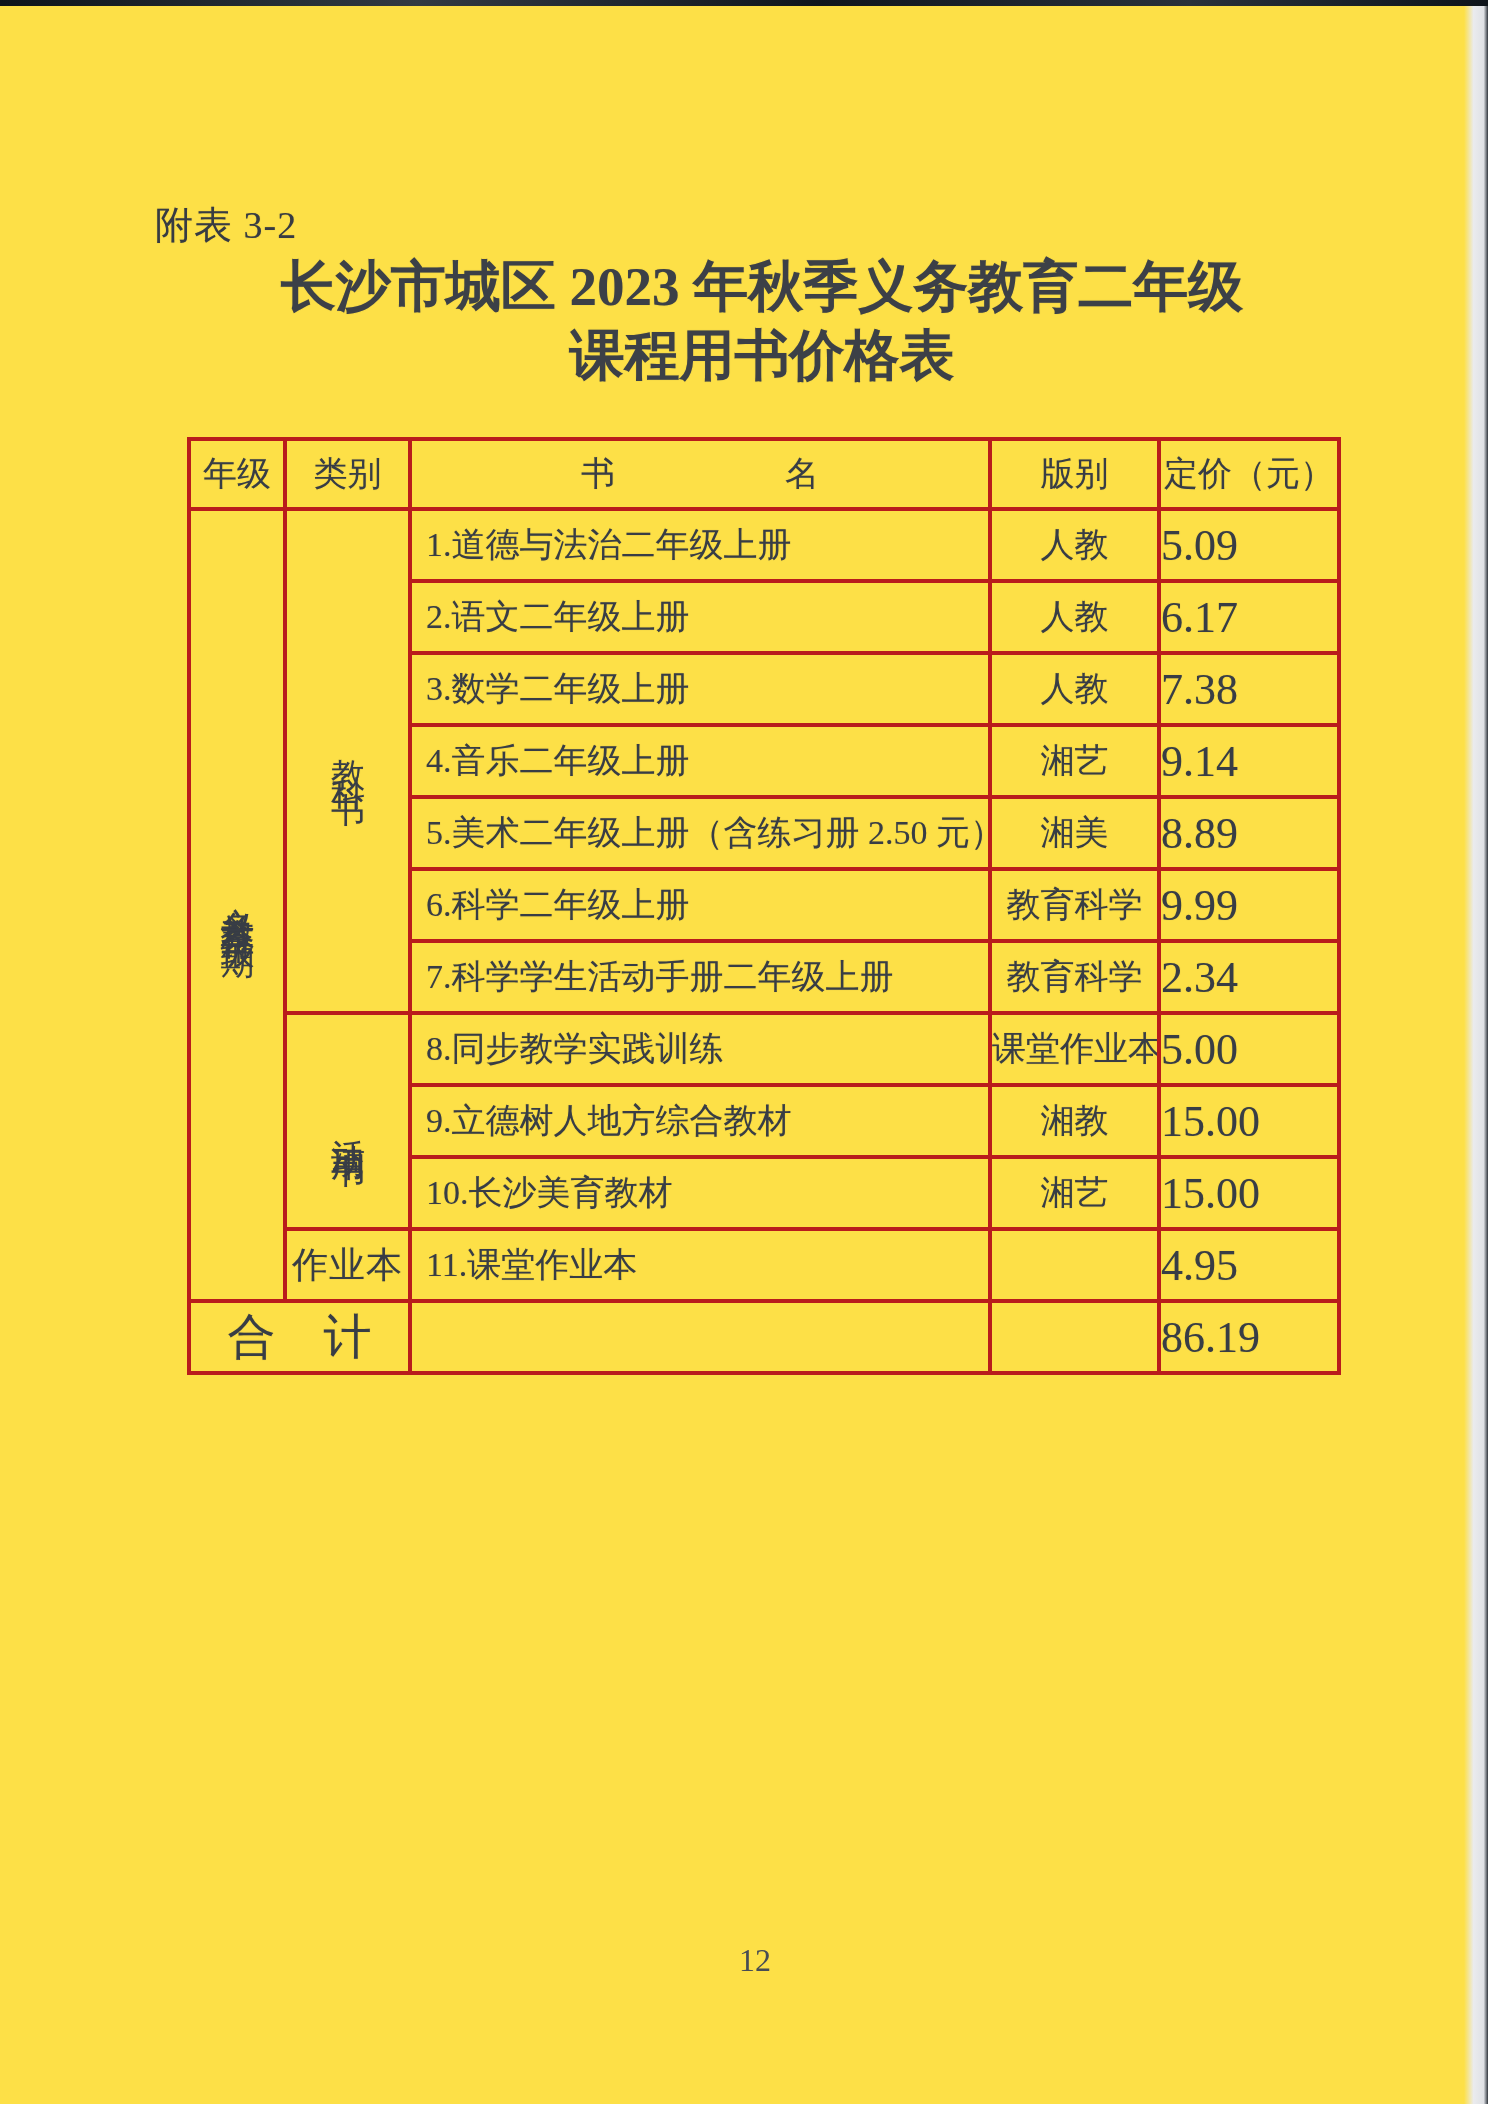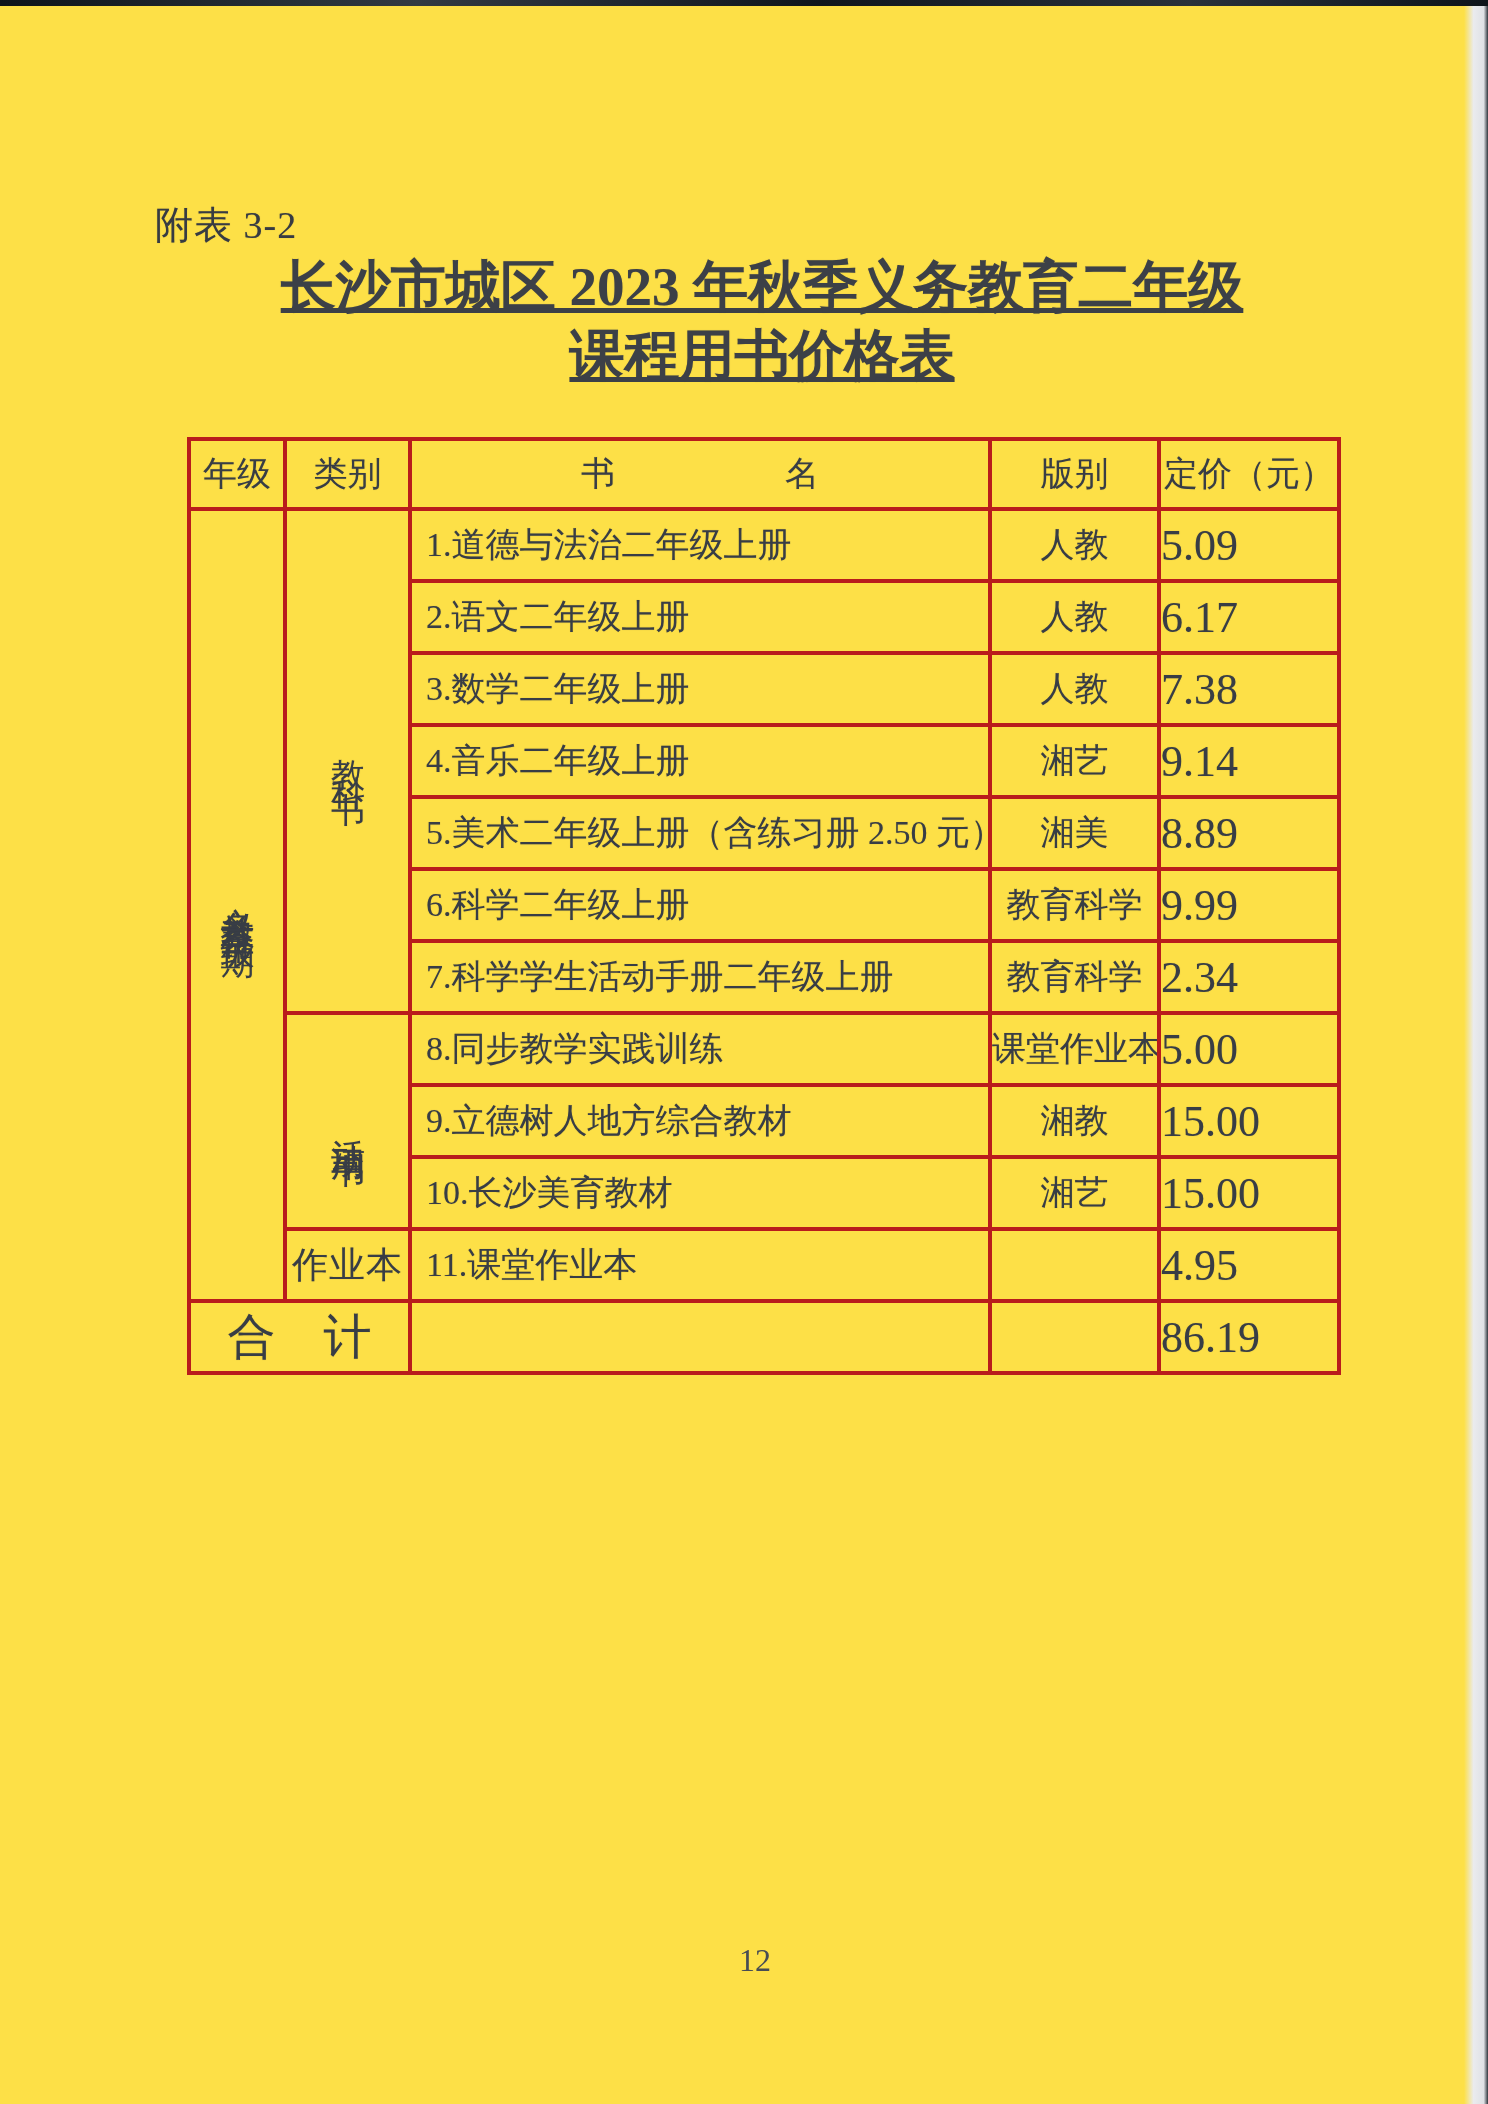--- a/index.html
+++ b/index.html
@@ -30,21 +30,20 @@
     font-size: 38px; letter-spacing: 1px; color: #373b42;
     white-space: pre;
     text-shadow: 0 0 1px rgba(55,59,66,0.35);
   }
 
   .doc-title {
     position: absolute; left: 187px; top: 252px; width: 1150px;
     text-align: center; font-weight: bold; color: #3c4047;
     font-size: 55px; line-height: 1.26;
     text-shadow: 0 0 1px rgba(60,64,71,0.35);
-    text-decoration: underline;
   }
 
   table.price-table {
     position: absolute; left: 187px; top: 437px;
     width: 1150px;
     border-collapse: collapse; table-layout: fixed;
     border: 4px solid #33373c;
     font-size: 34px; color: #383d45;
     text-shadow: 0 0 1px rgba(56,61,69,0.3);
   }

